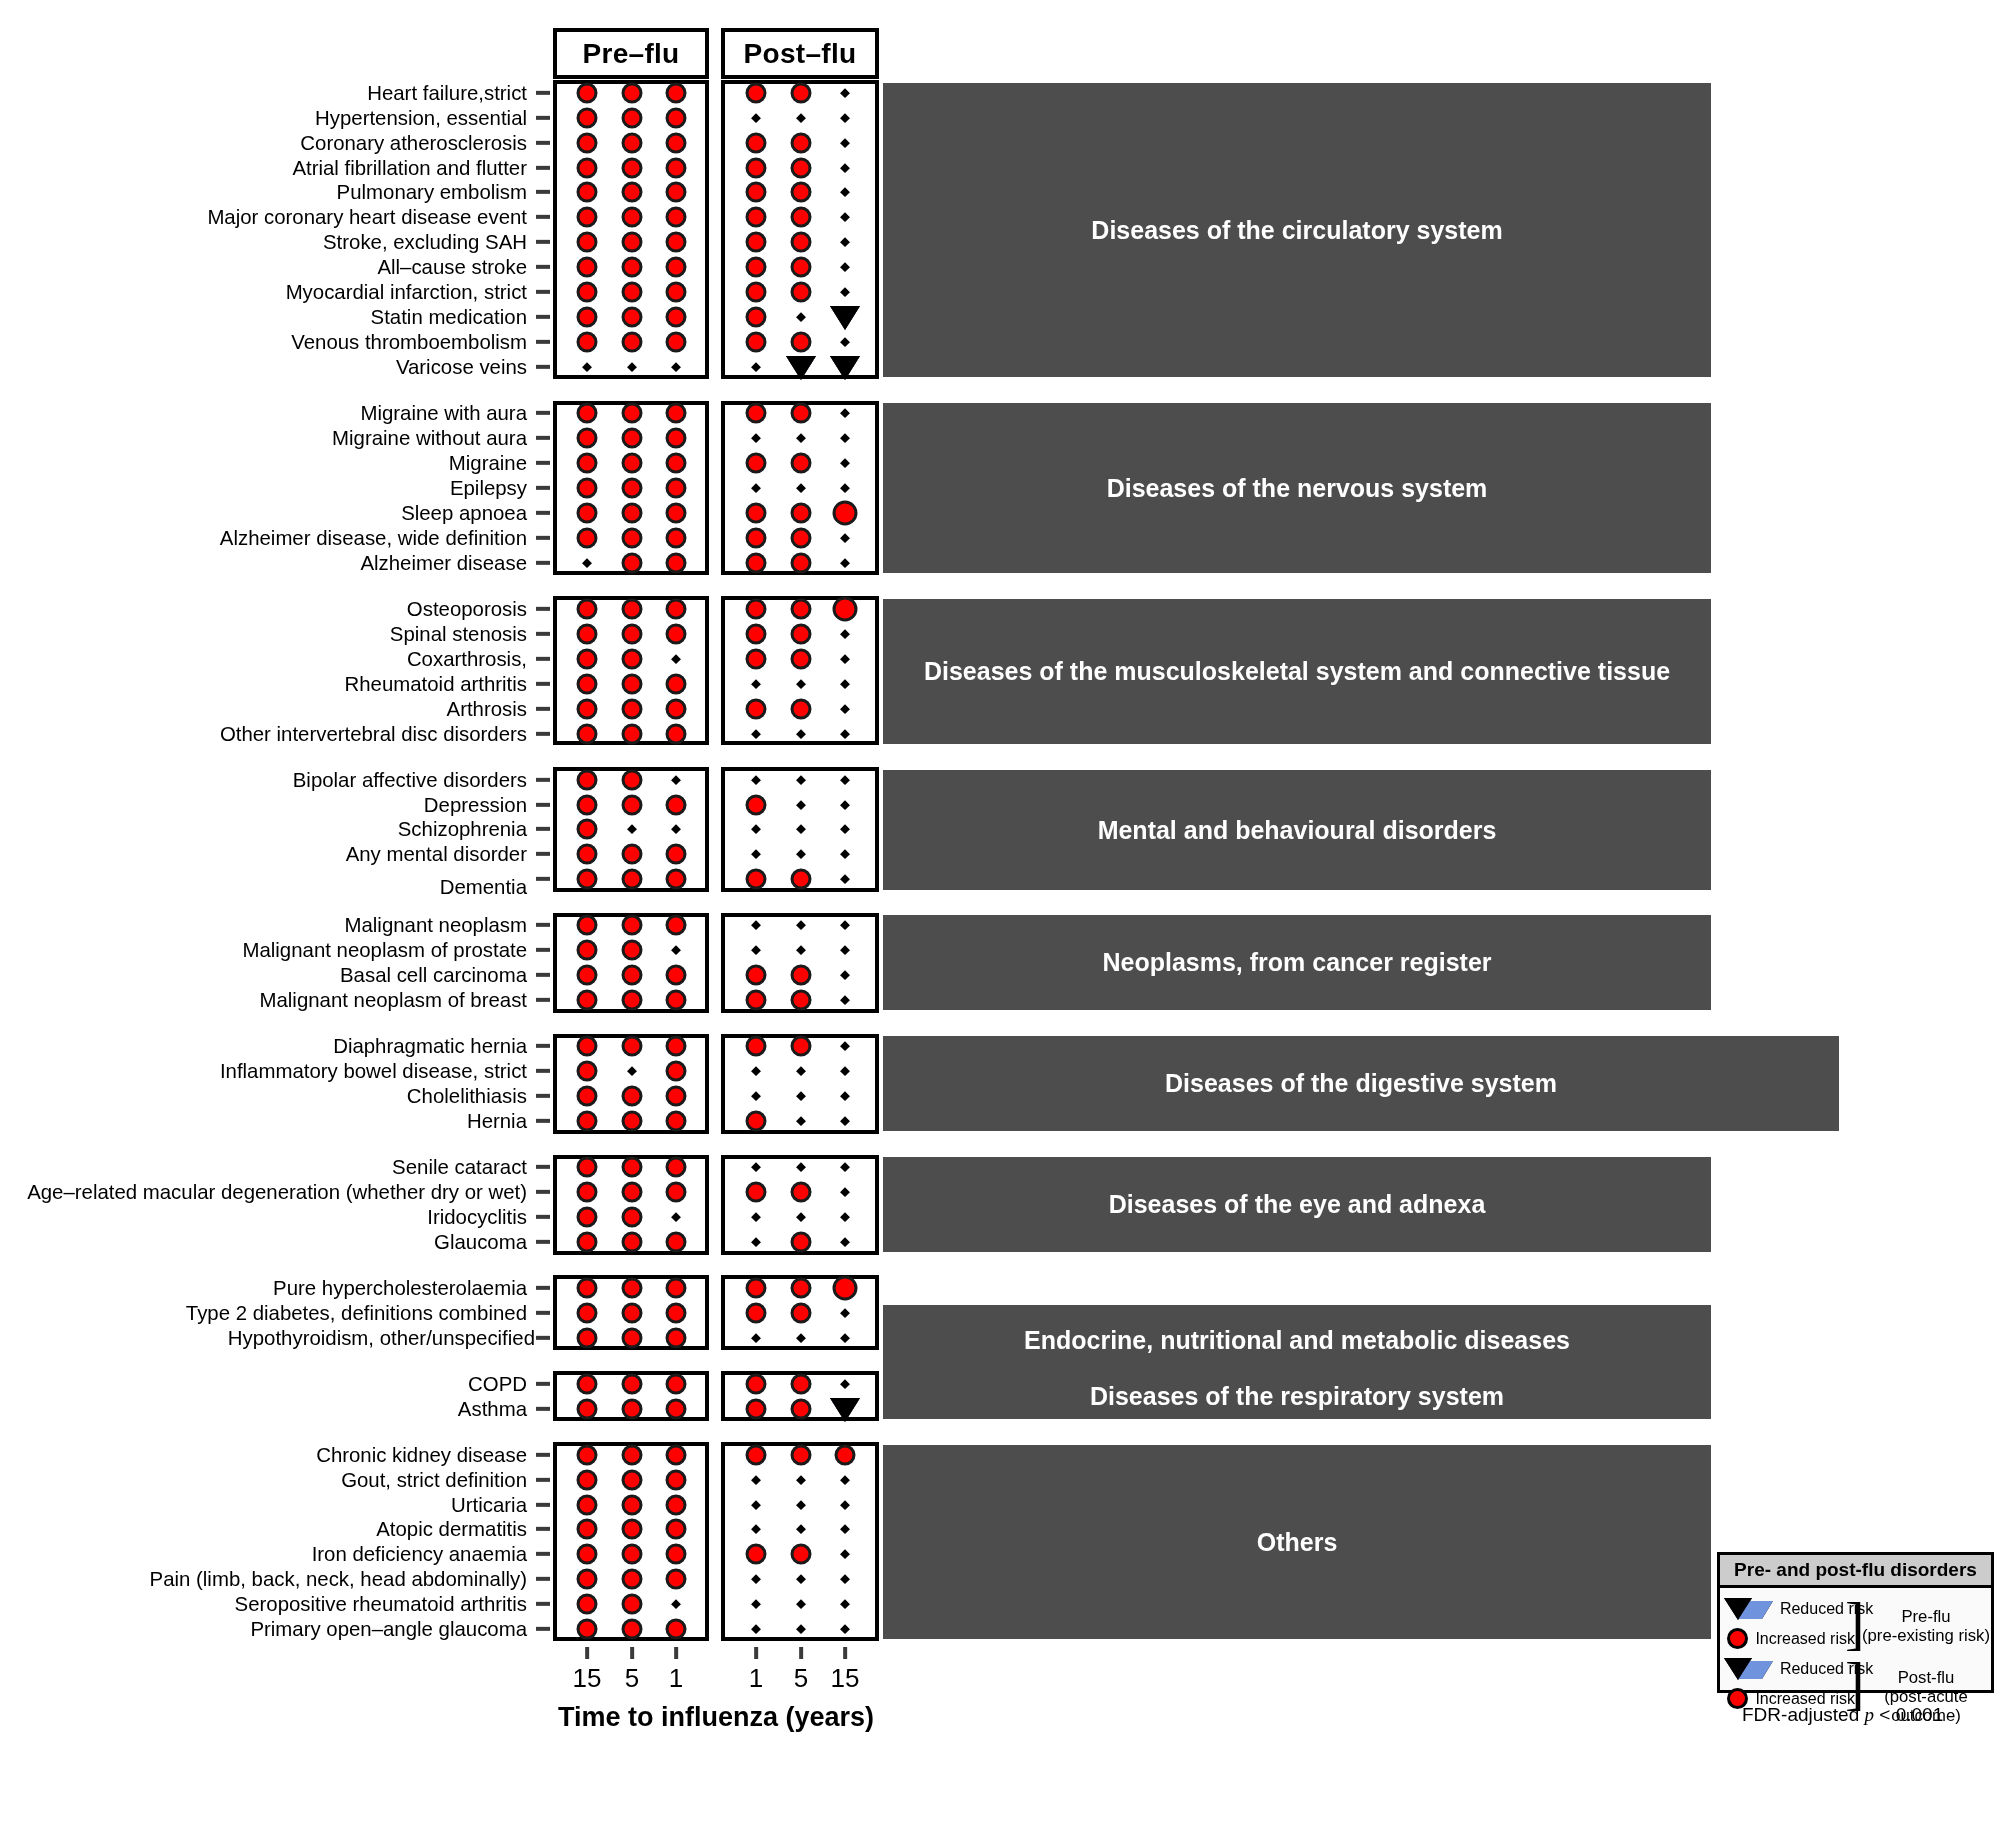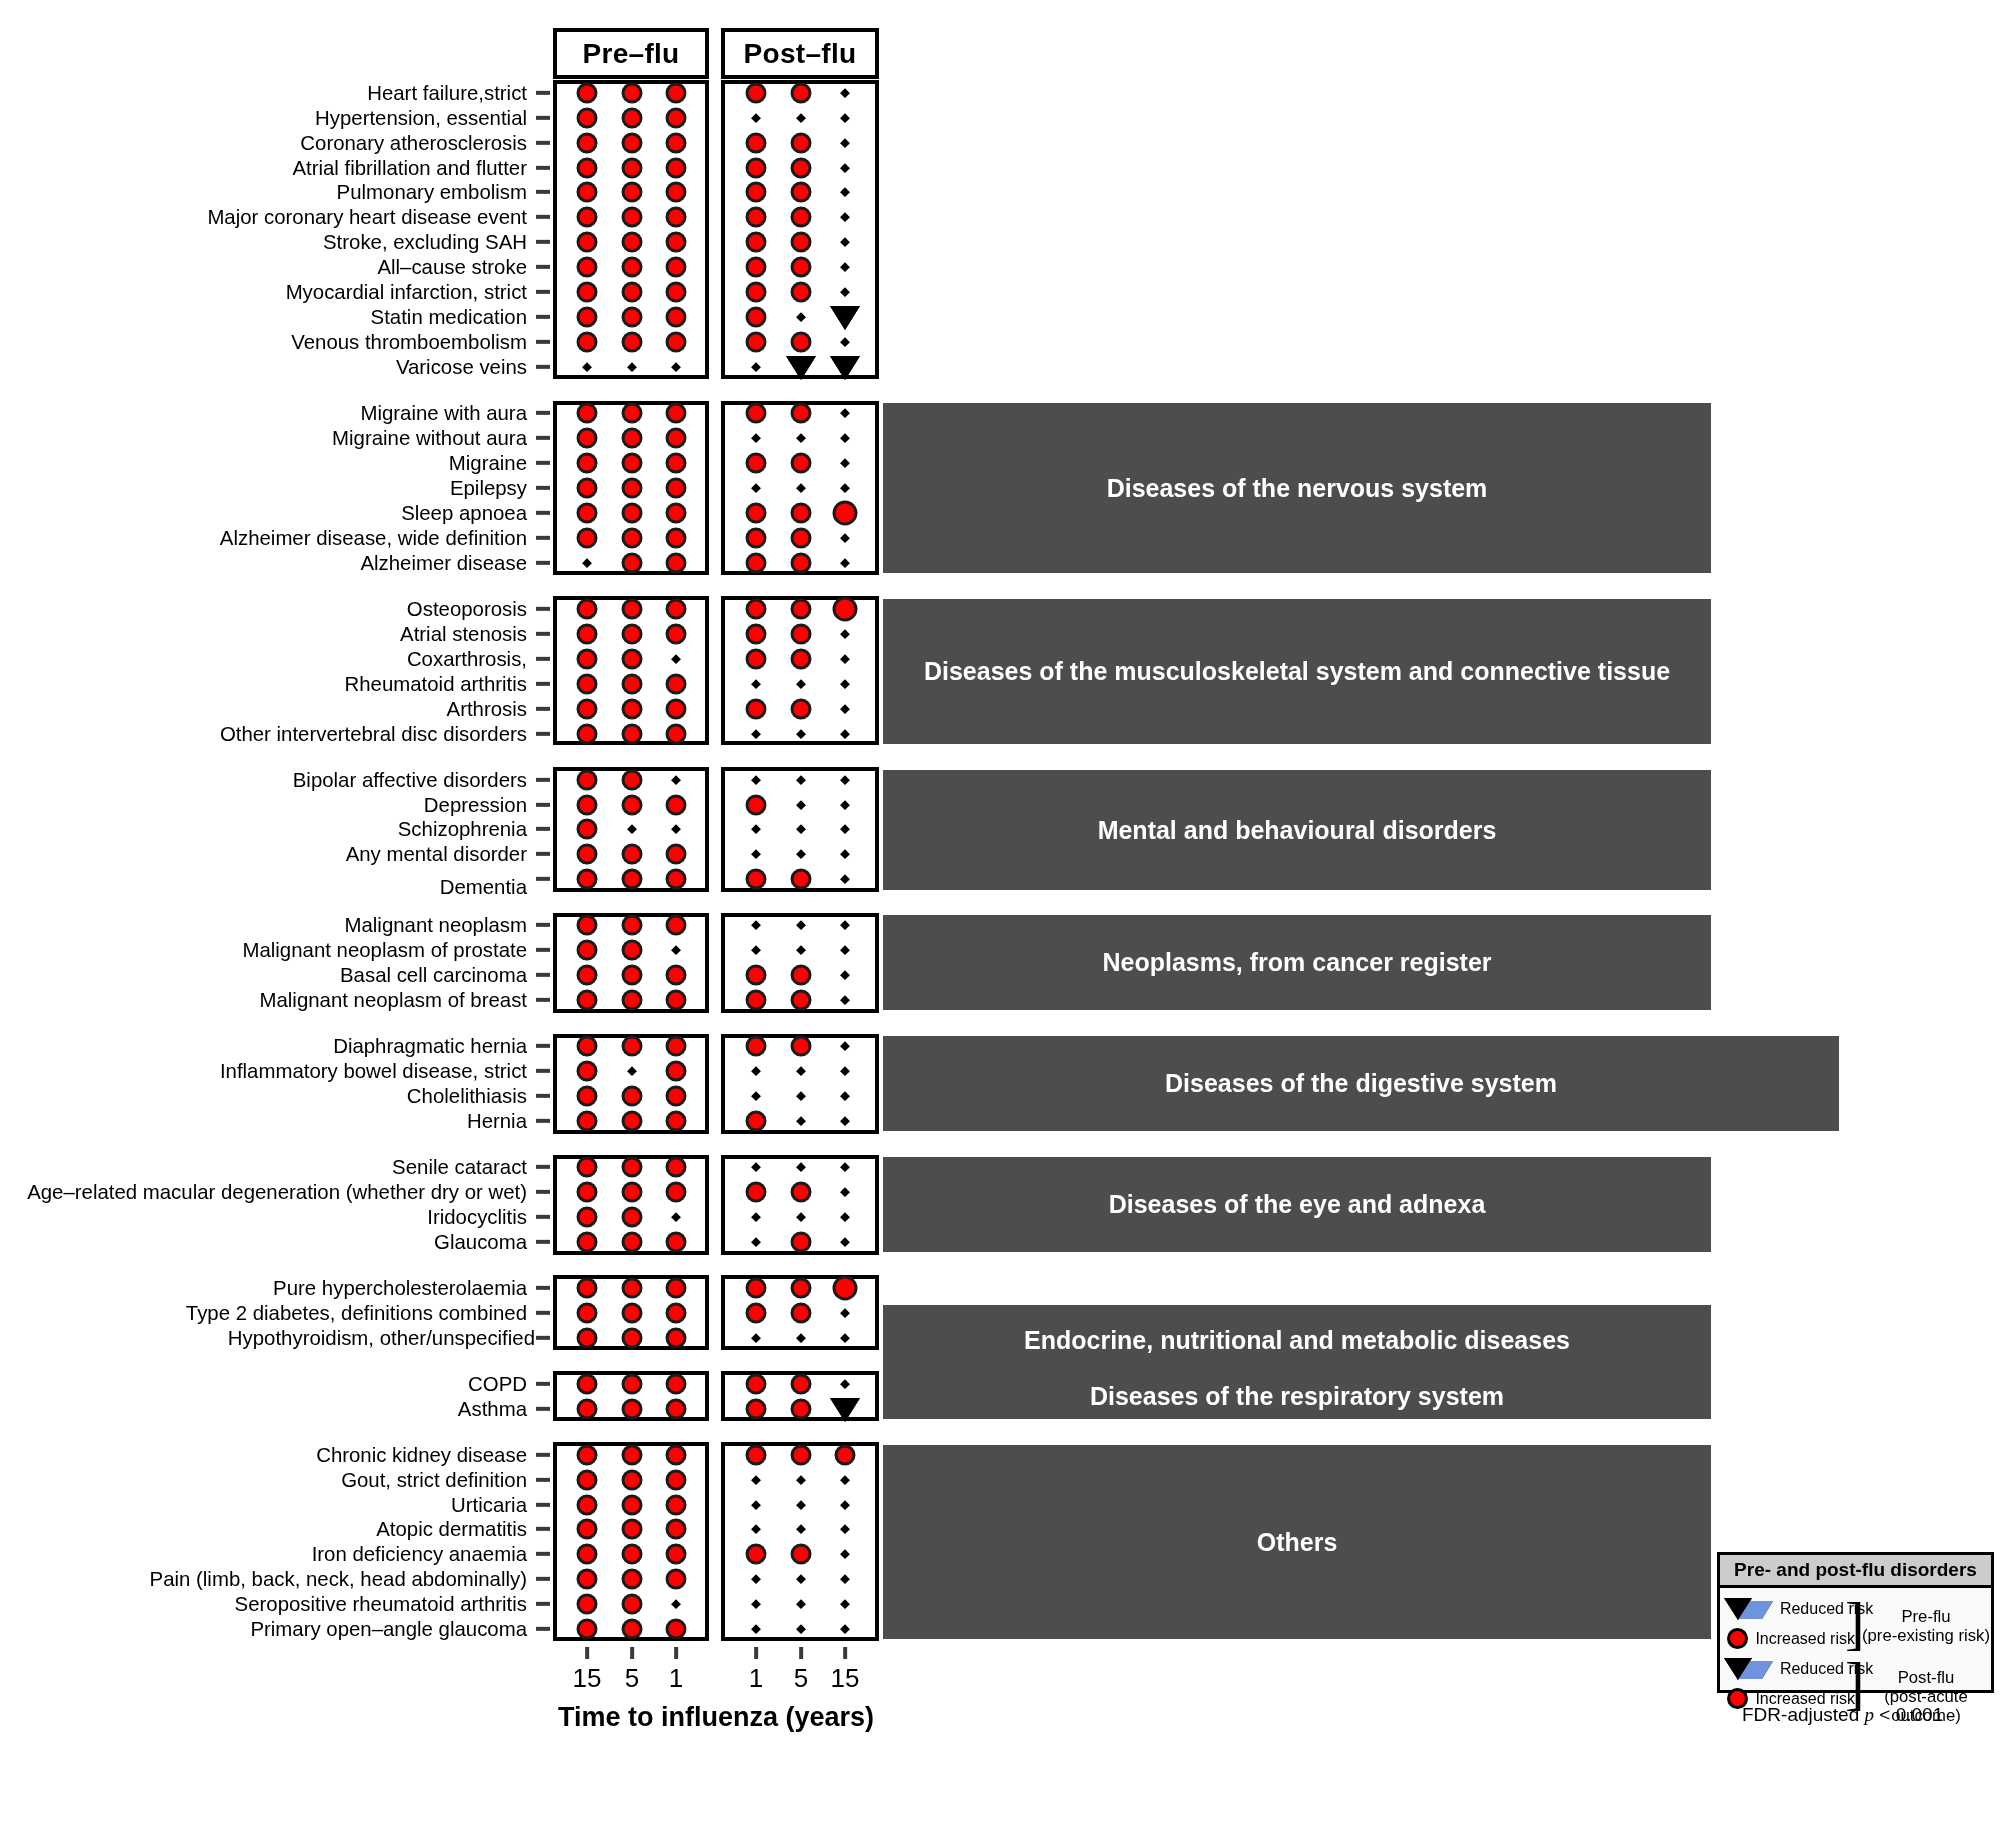--- a/index.html
+++ b/index.html
@@ -52,20 +52,23 @@
 
 <div id="figure">
     <div class="hdrbox" style="left: 553px; top: 28px; width: 156px; height: 51px;">
       <span>Pre–flu</span>
     </div>
     <div class="hdrbox" style="left: 721px; top: 28px; width: 158px; height: 51px;">
       <span>Post–flu</span>
     </div>
     <div class="panel" style="left: 553px; top: 80px; width: 156px; height: 299px;"></div>
     <div class="panel" style="left: 721px; top: 80px; width: 158px; height: 299px;"></div>
+    <div class="greypanel" style="left: 883px; top: 83px; width: 828px; height: 294px;">
+      <span>Diseases of the circulatory system</span>
+    </div>
     <div class="rowlabel" style="left: 0px; top: 93px; width: 527px;">Heart failure,strict</div>
     <div class="tick" style="left: 536px; top: 93px;"></div>
     <div class="mk circ" style="width: 21px; height: 21px; left: 587px; top: 93px;"></div>
     <div class="mk circ" style="width: 21px; height: 21px; left: 632px; top: 93px;"></div>
     <div class="mk circ" style="width: 21px; height: 21px; left: 676px; top: 93px;"></div>
     <div class="mk circ" style="width: 21px; height: 21px; left: 756px; top: 93px;"></div>
     <div class="mk circ" style="width: 21px; height: 21px; left: 801px; top: 93px;"></div>
     <div class="mk dot" style="width: 6.8px; height: 6.8px; left: 845px; top: 93px;"></div>
     <div class="rowlabel" style="left: 0px; top: 118px; width: 527px;">Hypertension, essential</div>
     <div class="tick" style="left: 536px; top: 118px;"></div>
@@ -228,21 +231,21 @@
       <span>Diseases of the musculoskeletal system and connective tissue</span>
     </div>
     <div class="rowlabel" style="left: 0px; top: 609px; width: 527px;">Osteoporosis</div>
     <div class="tick" style="left: 536px; top: 609px;"></div>
     <div class="mk circ" style="width: 21px; height: 21px; left: 587px; top: 609px;"></div>
     <div class="mk circ" style="width: 21px; height: 21px; left: 632px; top: 609px;"></div>
     <div class="mk circ" style="width: 21px; height: 21px; left: 676px; top: 609px;"></div>
     <div class="mk circ" style="width: 21px; height: 21px; left: 756px; top: 609px;"></div>
     <div class="mk circ" style="width: 21px; height: 21px; left: 801px; top: 609px;"></div>
     <div class="mk circ" style="width: 25px; height: 25px; left: 845px; top: 609px;"></div>
-    <div class="rowlabel" style="left: 0px; top: 634px; width: 527px;">Atrial stenosis</div>
+    <div class="rowlabel" style="left: 0px; top: 634px; width: 527px;">Spinal stenosis</div>
     <div class="tick" style="left: 536px; top: 634px;"></div>
     <div class="mk circ" style="width: 21px; height: 21px; left: 587px; top: 634px;"></div>
     <div class="mk circ" style="width: 21px; height: 21px; left: 632px; top: 634px;"></div>
     <div class="mk circ" style="width: 21px; height: 21px; left: 676px; top: 634px;"></div>
     <div class="mk circ" style="width: 21px; height: 21px; left: 756px; top: 634px;"></div>
     <div class="mk circ" style="width: 21px; height: 21px; left: 801px; top: 634px;"></div>
     <div class="mk dot" style="width: 6.8px; height: 6.8px; left: 845px; top: 634px;"></div>
     <div class="rowlabel" style="left: 0px; top: 659px; width: 527px;">Coxarthrosis,</div>
     <div class="tick" style="left: 536px; top: 659px;"></div>
     <div class="mk circ" style="width: 21px; height: 21px; left: 587px; top: 659px;"></div>

